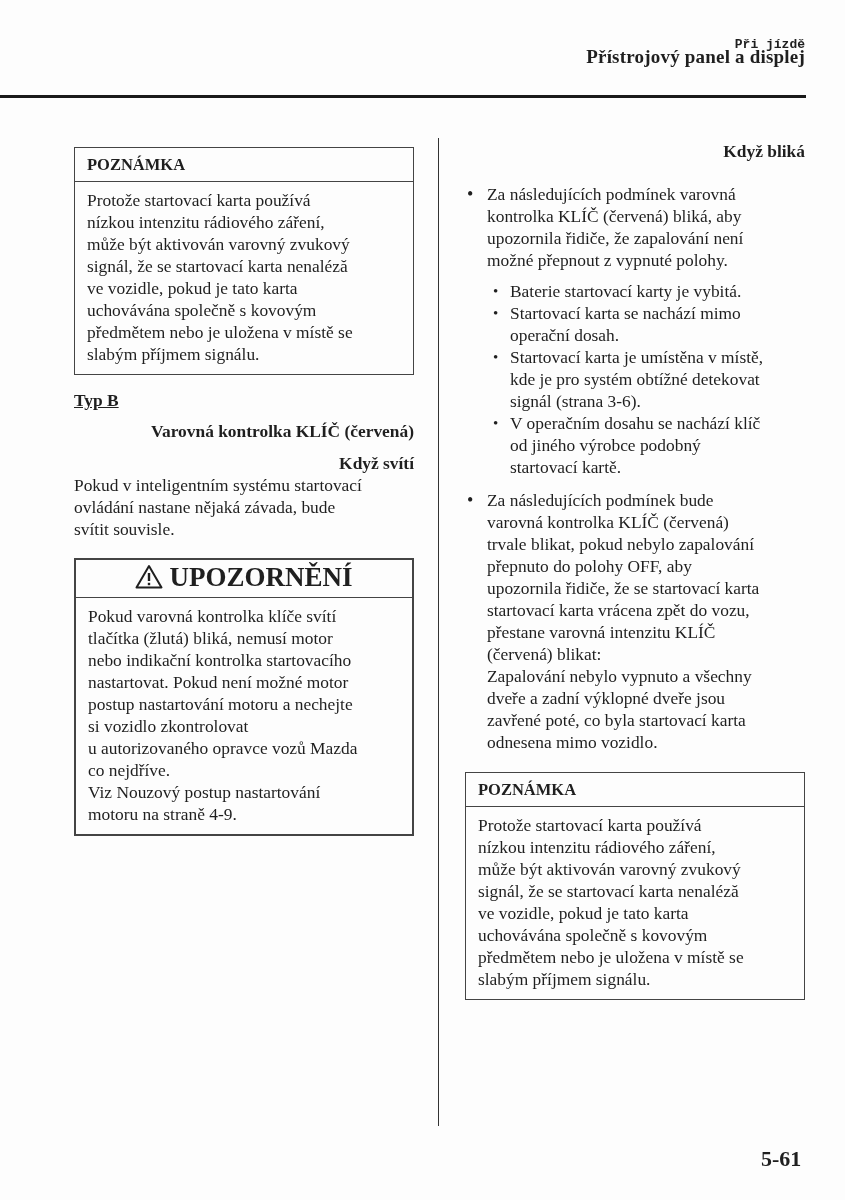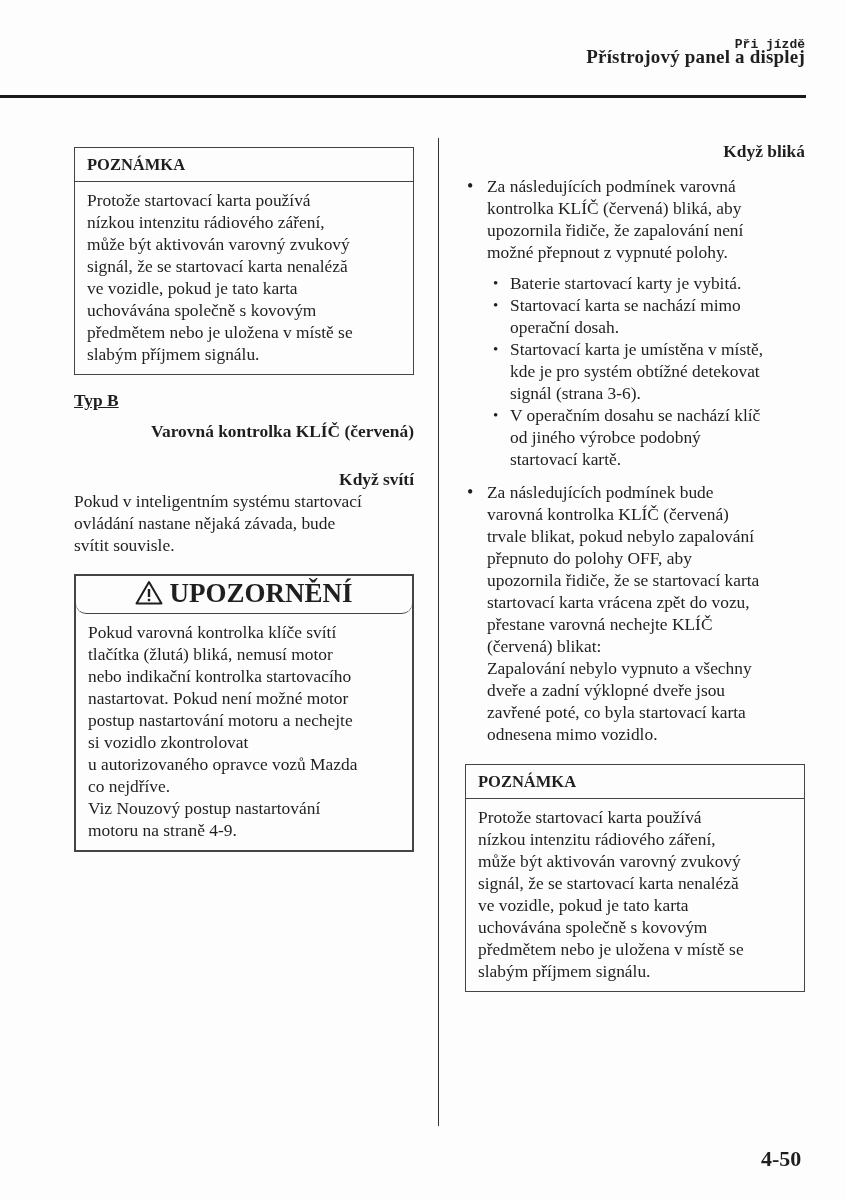--- a/index.html
+++ b/index.html
@@ -10,21 +10,21 @@
   .section-label { position:absolute; right:40px; top:37px; font-size:13px; font-weight:bold;font-family:Liberation Mono, monospace; }
   .page-title { position:absolute; right:40px; top:46px; font-size:19px; font-weight:bold; letter-spacing:0.2px;font-family:Liberation Serif, serif; }
   .header-rule { position:absolute; left:0; top:95px; width:806px; height:3px; background:#1a1a1a; }
   .col-divider { position:absolute; left:438px; top:138px; width:1px; height:988px; background:#333; }
   .col { position:absolute; font-size:17.4px; line-height:22px; }
   .col-left { left:74px; top:147px; width:340px; }
   .col-right { left:465px; top:140px; width:340px; }
   .box { border:1.5px solid #444; margin:0; }
   .box-head { border-bottom:1.5px solid #444; padding:6px 12px 5px; font-weight:bold; font-size:16.5px; }
   .box-body { padding:7px 12px 9px; }
-  .caution-head { text-align:center; font-size:27px; font-weight:bold; padding:6px 0 4px; border-bottom:1.5px solid #444;border-radius:10px; }
+  .caution-head { text-align:center; font-size:27px; font-weight:bold; padding:6px 0 4px; border-bottom:1.5px solid #444; }
   .caution-head .tri { display:inline-block; vertical-align:middle; margin-right:6px; position:relative; top:-2px; }
   p { margin:0; }
   .h-under { font-weight:bold; text-decoration:underline; }
   .bold { font-weight:bold;text-align:right; }
   ul { margin:0; padding:0; list-style:none; }
   .b1 { position:relative; padding-left:22px; }
   .b1::before { content:"•"; position:absolute; left:2px; top:0; font-size:18px; }
   .b2 { position:relative; padding-left:23px; }
   .b2::before { content:"•"; position:absolute; left:6px; top:0; font-size:15px; }
   .page-number { position:absolute; left:761px; top:1146px; font-size:22px; font-weight:bold; }
@@ -47,21 +47,21 @@
       <p>signál, že se startovací karta nenaléză</p>
       <p>ve vozidle, pokud je tato karta</p>
       <p>uchovávána společně s kovovým</p>
       <p>předmětem nebo je uložena v místě se</p>
       <p>slabým příjmem signálu.</p>
     </div>
   </div>
 
   <p class="h-under" style="margin-top:14px;">Typ B</p>
   <p class="bold" style="margin-top:9px;">Varovná kontrolka KLÍČ (červená)</p>
-  <p class="bold" style="margin-top:26px;">Když svítí</p>
+  <p class="bold" style="margin-top:10px;">Když svítí</p>
   <p>Pokud v inteligentním systému startovací</p>
   <p>ovládání nastane nějaká závada, bude</p>
   <p>svítit souvisle.</p>
 
   <div class="box" style="margin-top:18px; border-width:2px;">
     <div class="caution-head">
       <span class="tri">
         <svg width="28" height="25" viewBox="0 0 28 25">
           <path d="M14 2 L26.5 23.5 L1.5 23.5 Z" fill="none" stroke="#1f1f1f" stroke-width="2" stroke-linejoin="round"></path>
           <rect x="12.8" y="9" width="2.4" height="8" fill="#1f1f1f"></rect>
@@ -80,21 +80,21 @@
       <p>co nejdříve.</p>
       <p>Viz Nouzový postup nastartování</p>
       <p>motoru na straně 4-9.</p>
     </div>
   </div>
 </div>
 
 <div class="col col-right">
   <p class="bold">Když bliká</p>
 
-  <ul style="margin-top:13px;">
+  <ul style="margin-top:21px;">
     <li class="b1">
       <p>Za následujících podmínek varovná</p>
       <p>kontrolka KLÍČ (červená) bliká, aby</p>
       <p>upozornila řidiče, že zapalování není</p>
       <p>možné přepnout z vypnuté polohy.</p>
       <ul style="margin-top:9px;">
         <li class="b2">
           <p>Baterie startovací karty je vybitá.</p>
         </li>
         <li class="b2">
@@ -113,21 +113,21 @@
         </li>
       </ul>
     </li>
     <li class="b1" style="margin-top:11px;">
       <p>Za následujících podmínek bude</p>
       <p>varovná kontrolka KLÍČ (červená)</p>
       <p>trvale blikat, pokud nebylo zapalování</p>
       <p>přepnuto do polohy OFF, aby</p>
       <p>upozornila řidiče, že se startovací karta</p>
       <p>startovací karta vrácena zpět do vozu,</p>
-      <p>přestane varovná nechejte KLÍČ</p>
+      <p>přestane varovná intenzitu KLÍČ</p>
       <p>(červená) blikat:</p>
       <p>Zapalování nebylo vypnuto a všechny</p>
       <p>dveře a zadní výklopné dveře jsou</p>
       <p>zavřené poté, co byla startovací karta</p>
       <p>odnesena mimo vozidlo.</p>
     </li>
   </ul>
 
   <div class="box" style="margin-top:19px;">
     <div class="box-head">POZNÁMKA</div>
@@ -137,13 +137,13 @@
       <p>může být aktivován varovný zvukový</p>
       <p>signál, že se startovací karta nenaléză</p>
       <p>ve vozidle, pokud je tato karta</p>
       <p>uchovávána společně s kovovým</p>
       <p>předmětem nebo je uložena v místě se</p>
       <p>slabým příjmem signálu.</p>
     </div>
   </div>
 </div>
 
-<div class="page-number">4-50</div>
+<div class="page-number">5-61</div>
 
 </body></html>

